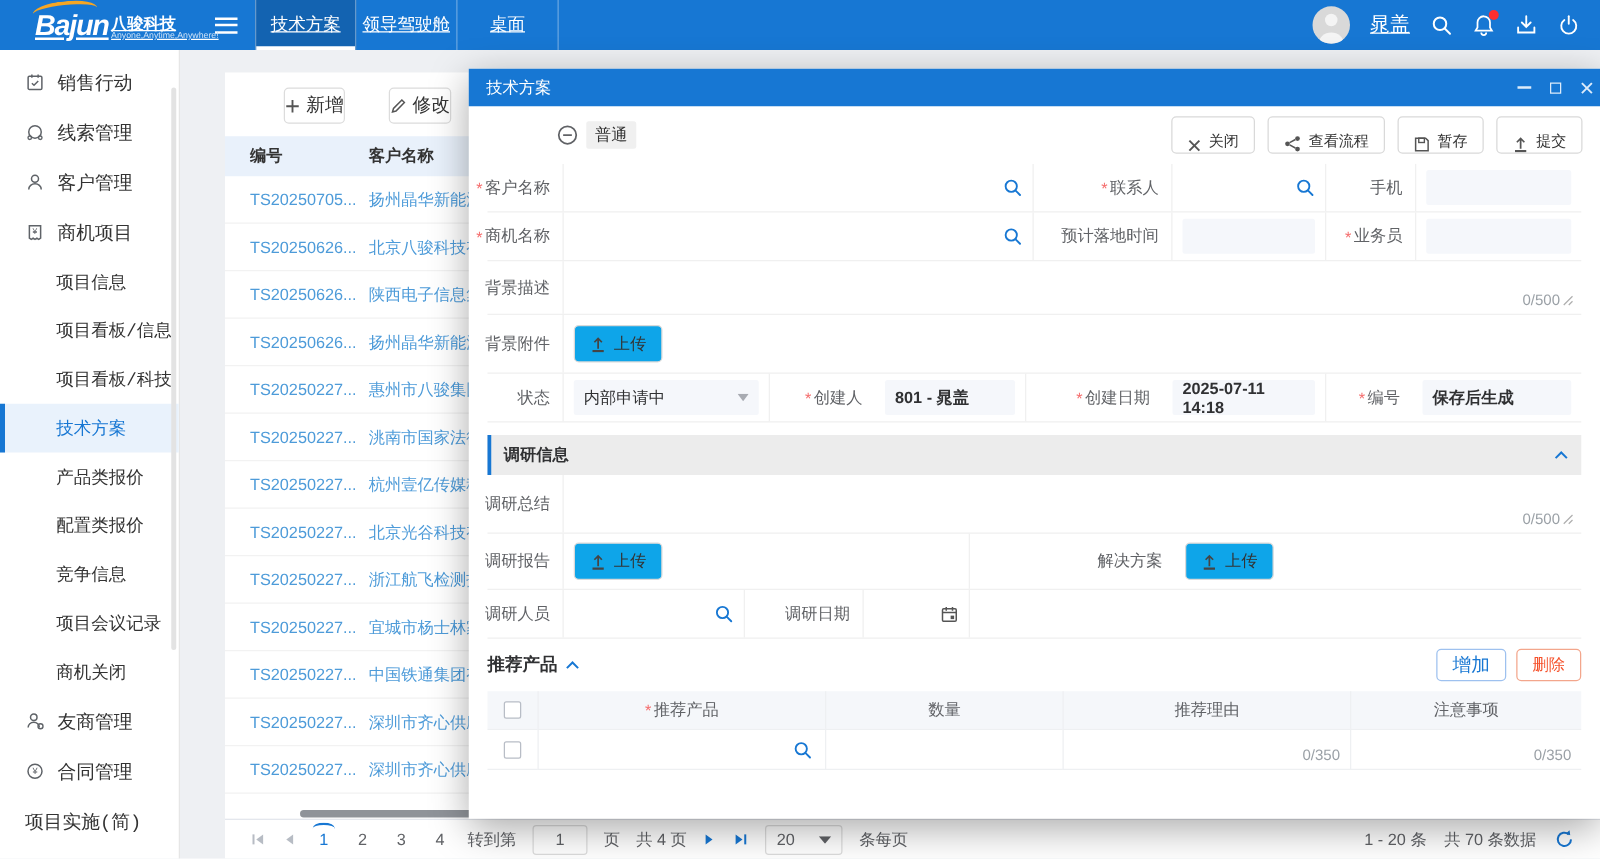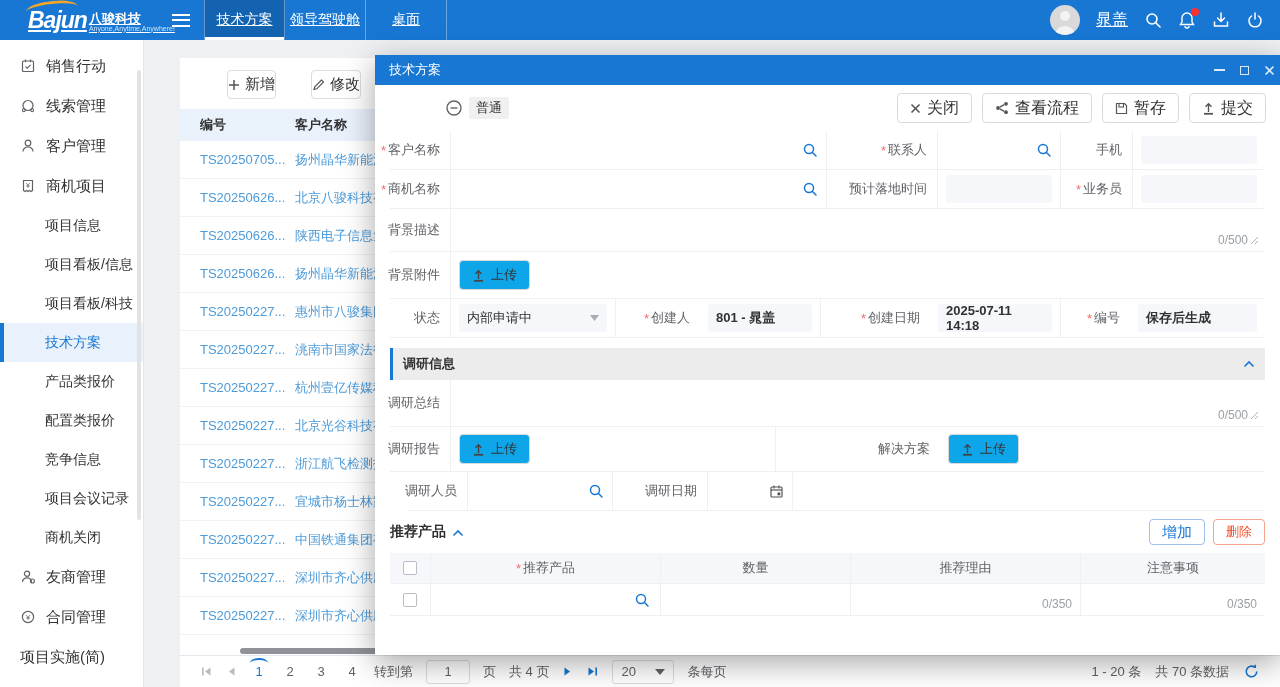--- a/index.html
+++ b/index.html
@@ -21,21 +21,21 @@
   .toptab:first-child { border-left:1px solid rgba(255,255,255,.35); }
   .toptab.active { background:rgba(0,0,0,.16); }
   .toptab.active::after { content:""; position:absolute; left:0; bottom:0; width:100%; height:3px; background:#fff; }
   .top-right { margin-left:auto; display:flex; align-items:center; gap:16px; padding-right:16px; }
   .avatar { width:30px; height:30px; border-radius:50%; background:#d9d9d9; overflow:hidden; display:flex; align-items:flex-end; justify-content:center; }
   .user-name { font-size:16px; }
   .top-ic { position:relative; display:flex; align-items:center; cursor:pointer; }
   .bell-dot { position:absolute; right:-3px; top:-3px; width:8px; height:8px; border-radius:50%; background:#ff2e2e; }
 
   
-  .sidebar { position:absolute; left:0; top:40px; width:144px; bottom:0; background:#fff; border-right:1px solid #e6e6e6; padding-top:6px; }
+  .sidebar { position:absolute; left:0; top:40px; width:144px; bottom:0; background:#fff; border-right:1px solid #e6e6e6; padding-top:6px;font-family:Liberation Mono, monospace; }
   .side-thumb { position:absolute; right:2px; top:30px; width:4px; height:450px; border-radius:2px; background:#e3e3e3; }
   .side-item { height:40px; display:flex; align-items:center; gap:10px; padding-left:20px; font-size:15px; color:#333; cursor:pointer; }
   .side-sub { height:39px; display:flex; align-items:center; padding-left:45px; font-size:14px; color:#333; cursor:pointer; }
   .side-sub.active { background:#e9f2fc; color:#1777d3; border-left:4px solid #1777d3; padding-left:41px; }
 
   
   .content { position:absolute; left:180px; top:40px; right:0; bottom:0; background:#eef0f3; }
   .panel { position:absolute; left:0; top:18px; right:0; bottom:32px; background:#fff; overflow:hidden; }
   .list-toolbar { display:flex; gap:8px; padding:12px 0 10px 20px; }
   .tbtn { height:29px; display:inline-flex; align-items:center; gap:5px; padding:0 0; border:1px solid #dcdcdc; border-radius:4px; background:#fff; font-size:15px; color:#333; cursor:pointer;margin-left:27px; }
@@ -59,30 +59,30 @@
   
   .modal { position:absolute; left:375px; top:55px; width:905px; height:600px; background:#fff; box-shadow:0 8px 30px rgba(0,0,0,.35); }
   .m-title { height:30px; background:#1777d3; color:#fff; display:flex; align-items:center; font-size:13px; padding-left:14px; }
   .m-controls { margin-left:auto; display:flex; align-items:center; gap:15px; padding-right:5px; }
   .mc-min { width:11px; height:2px; background:#dcebfa; cursor:pointer; }
   .mc-max { width:9px; height:9px; border:1.5px solid #dcebfa; cursor:pointer; }
   .m-toolbar { height:46px; display:flex; align-items:center; padding:0 14px; }
   .prio { display:flex; align-items:center; gap:6px; margin-left:56px; }
   .prio-label { background:#f0f0f0; border-radius:2px; padding:2px 7px; font-size:13px; color:#333; }
   .m-btns { margin-left:auto; display:flex; gap:10px; }
-  .mbtn { height:30px; display:inline-flex; align-items:center; gap:6px; padding:0 12px; border:1px solid #d9d9d9; border-radius:4px; background:#fff; font-size:16px; color:#333; cursor:pointer; }
+  .mbtn { height:30px; display:inline-flex; align-items:flex-end; gap:6px; padding:0 12px; border:1px solid #d9d9d9; border-radius:4px; background:#fff; font-size:12px; color:#333; cursor:pointer; }
   .m-body { position:absolute; left:0; right:0; top:76px; bottom:0; padding:0 15px; overflow:hidden; }
   .sec-head { height:32px; margin-top:10px; background:#ececec; border-left:3px solid #1777d3; display:flex; align-items:center; padding:0 10px; font-size:13px; font-weight:bold; color:#303133; }
   .sec-head .chev { margin-left:auto; cursor:pointer; display:flex; }
   .frow { display:grid; border-bottom:1px solid #f0f0f0; }
   .g6 { grid-template-columns:60px 376px 111px 123px 72px 133px; }
   .gstatus { grid-template-columns:60px 165px 85px 120px 110px 130px 70px 135px; }
   .gfull { grid-template-columns:60px 815px; }
   .gfiles { grid-template-columns:60px 325px 165px 325px; }
-  .gresearch { grid-template-columns:60px 145px 95px 85px 490px;margin-left:17px; }
+  .gresearch { grid-template-columns:60px 145px 95px 85px 490px; }
   .cell { display:flex; align-items:center; min-height:38px; padding:0 8px; font-size:13px; color:#303133; position:relative; }
   .lab { justify-content:flex-end; padding-right:10px; color:#606266; white-space:nowrap; }
   .bl { border-left:1px solid #f0f0f0; }
   .h42 { min-height:42px; } .h46 { min-height:46px; } .h44 { min-height:44px; }
   .req { color:#f56c6c; margin-right:2px; }
   .fsearch { justify-content:flex-end; cursor:text; }
   .fillbox { flex:1; height:28px; background:#f5f7fb; border-radius:2px; display:flex; align-items:center; padding:0 8px; font-size:13px; color:#303133; }
   .bold { font-weight:600; }
   .selbox { flex:1; height:28px; background:#f5f7fb; border-radius:2px; display:flex; align-items:center; justify-content:space-between; padding:0 8px; font-size:13px; color:#303133; cursor:pointer; }
   .upbtn { display:inline-flex; align-items:center; gap:6px; height:30px; padding:0 12px; border:1px solid #d9d9d9; border-radius:4px; background:#0ea5e9; font-size:13px; color:#333; cursor:pointer; }

